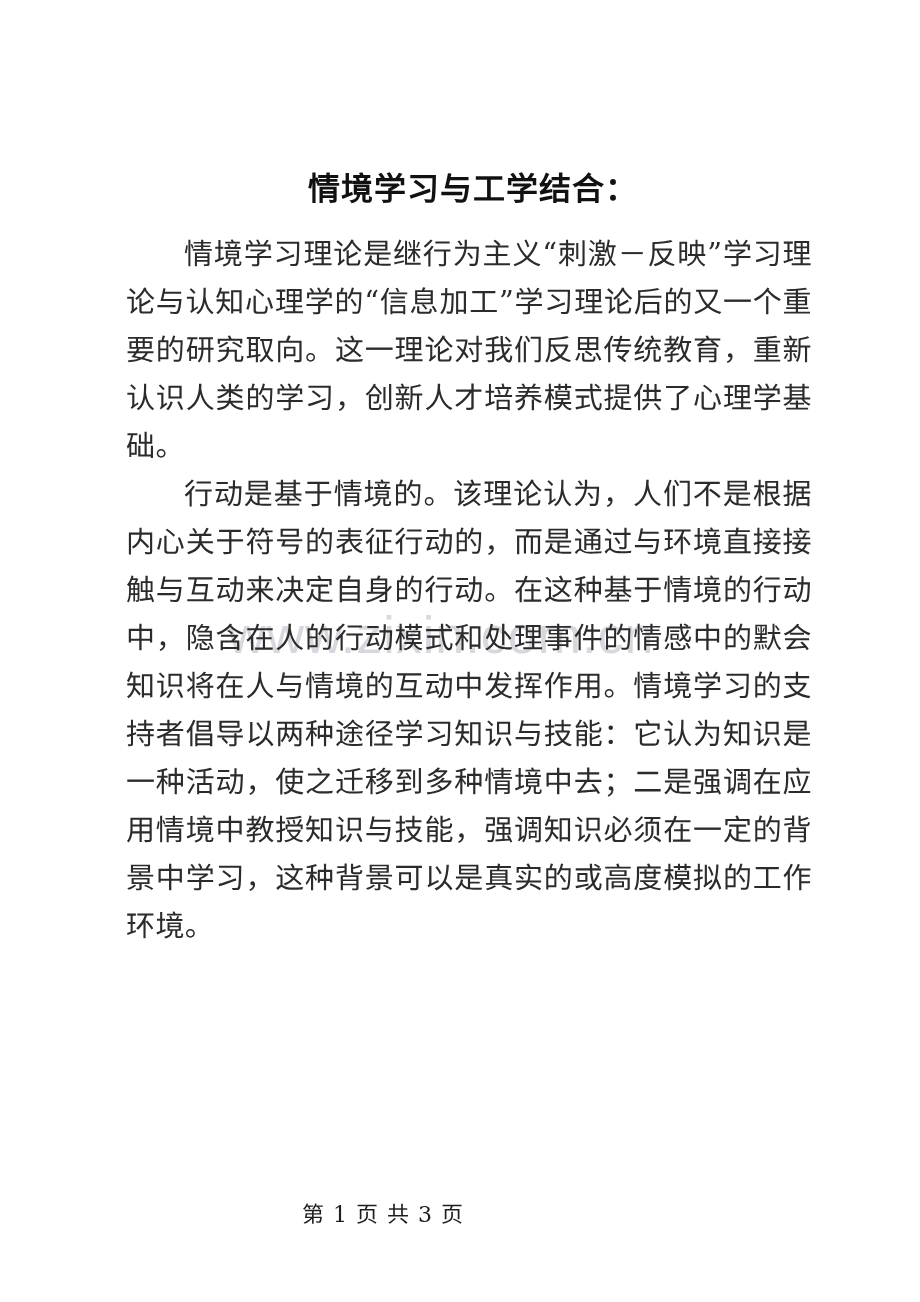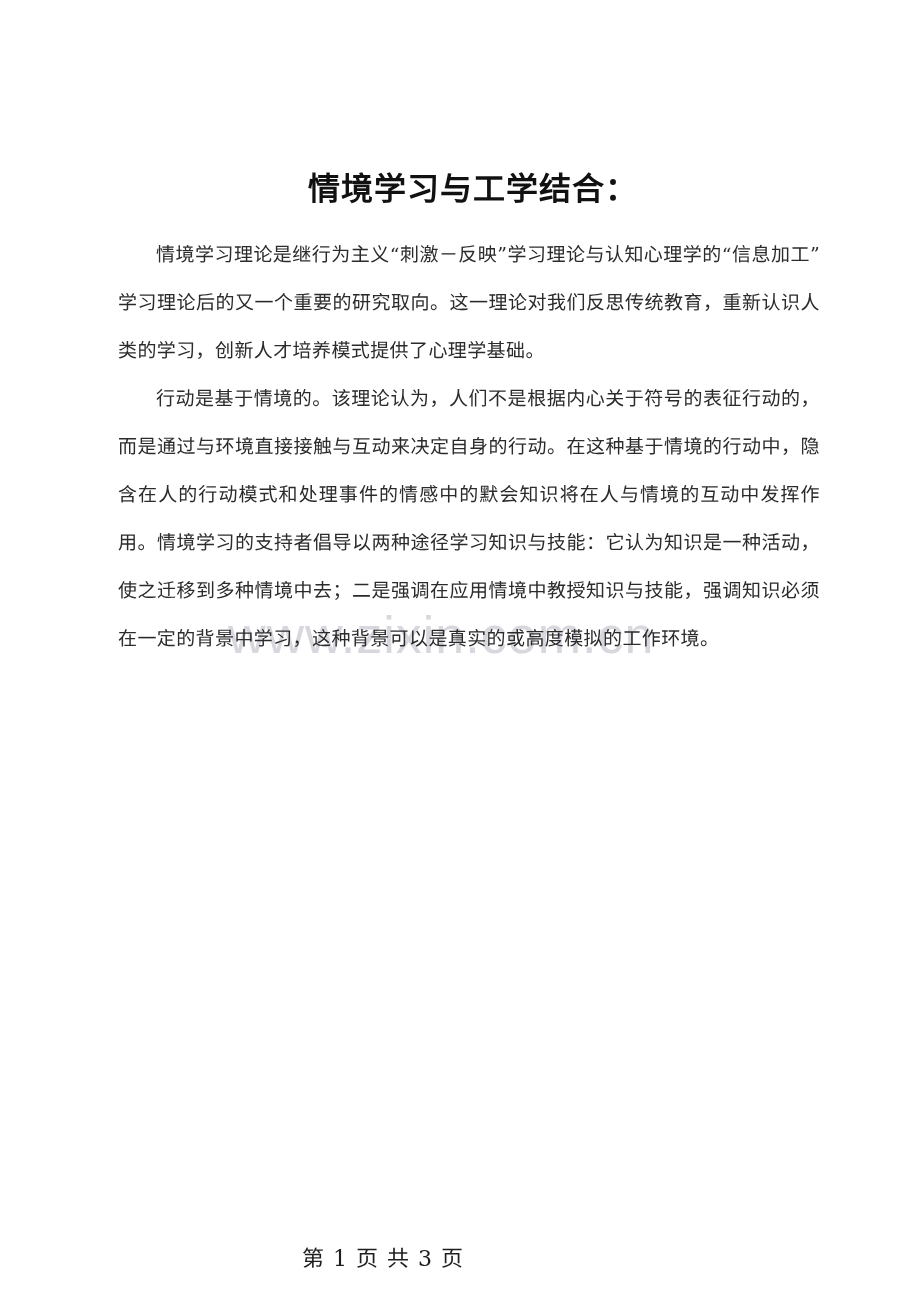--- a/index.html
+++ b/index.html
@@ -51,24 +51,24 @@
     font-size: 32px;
     line-height: 46px;
     color: #111111;
     letter-spacing: 1px;
     padding-top: 158px;
     padding-left: 182px;
     white-space: nowrap;
   }
 
   .body-text {
-    margin: 0;
+    margin: 8px;
     padding: 0;
     font-family: "DejaVu Serif", "Liberation Serif", serif;
-    font-size: 19px;
+    font-size: 29px;
     line-height: 48px;
     color: #2b2b2b;
     text-align: justify;
     text-justify: inter-character;
     letter-spacing: 0.4px;
   }
   .para {
     margin: 0;
     text-indent: 2em;
   }
@@ -79,21 +79,20 @@
     position: absolute;
     left: 0;
     top: 1196px;
     width: 766px;
     text-align: center;
     font-family: "DejaVu Serif", "Liberation Serif", serif;
     font-size: 22px;
     color: #1e1e1e;
     letter-spacing: 1px;
     z-index: 2;
-    margin-top: 44px;
   }
 </style>
 </head>
 <body>
 
 <div class="page">
 
   <div class="watermark">www.zixin.com.cn</div>
 
   <div class="content">

